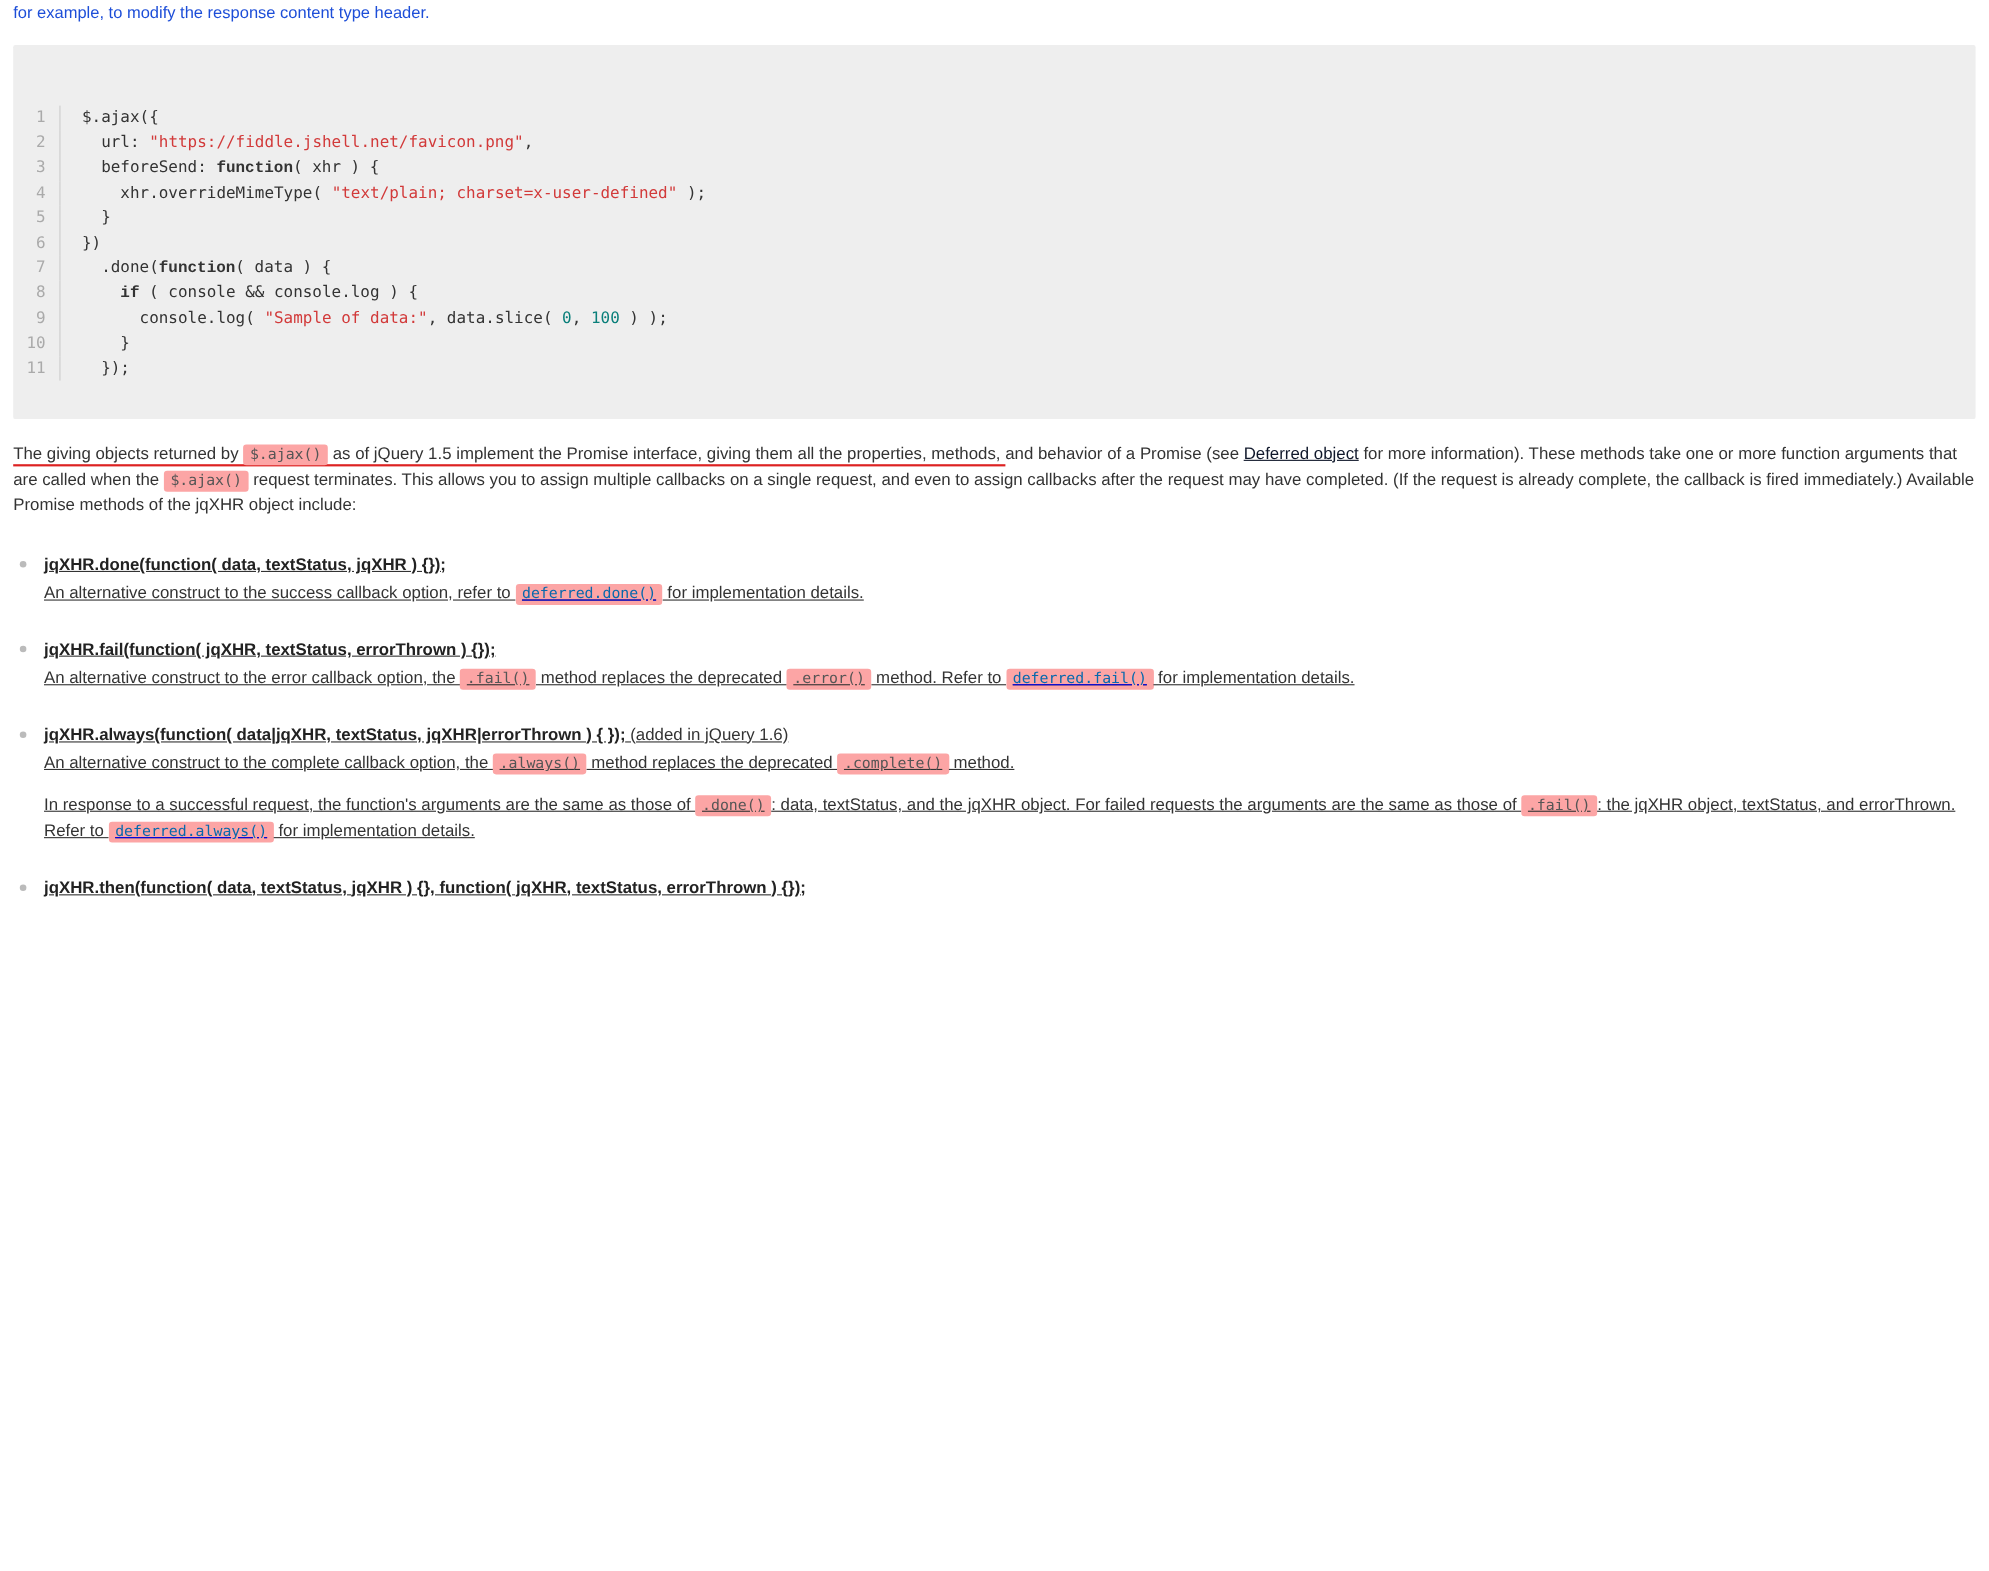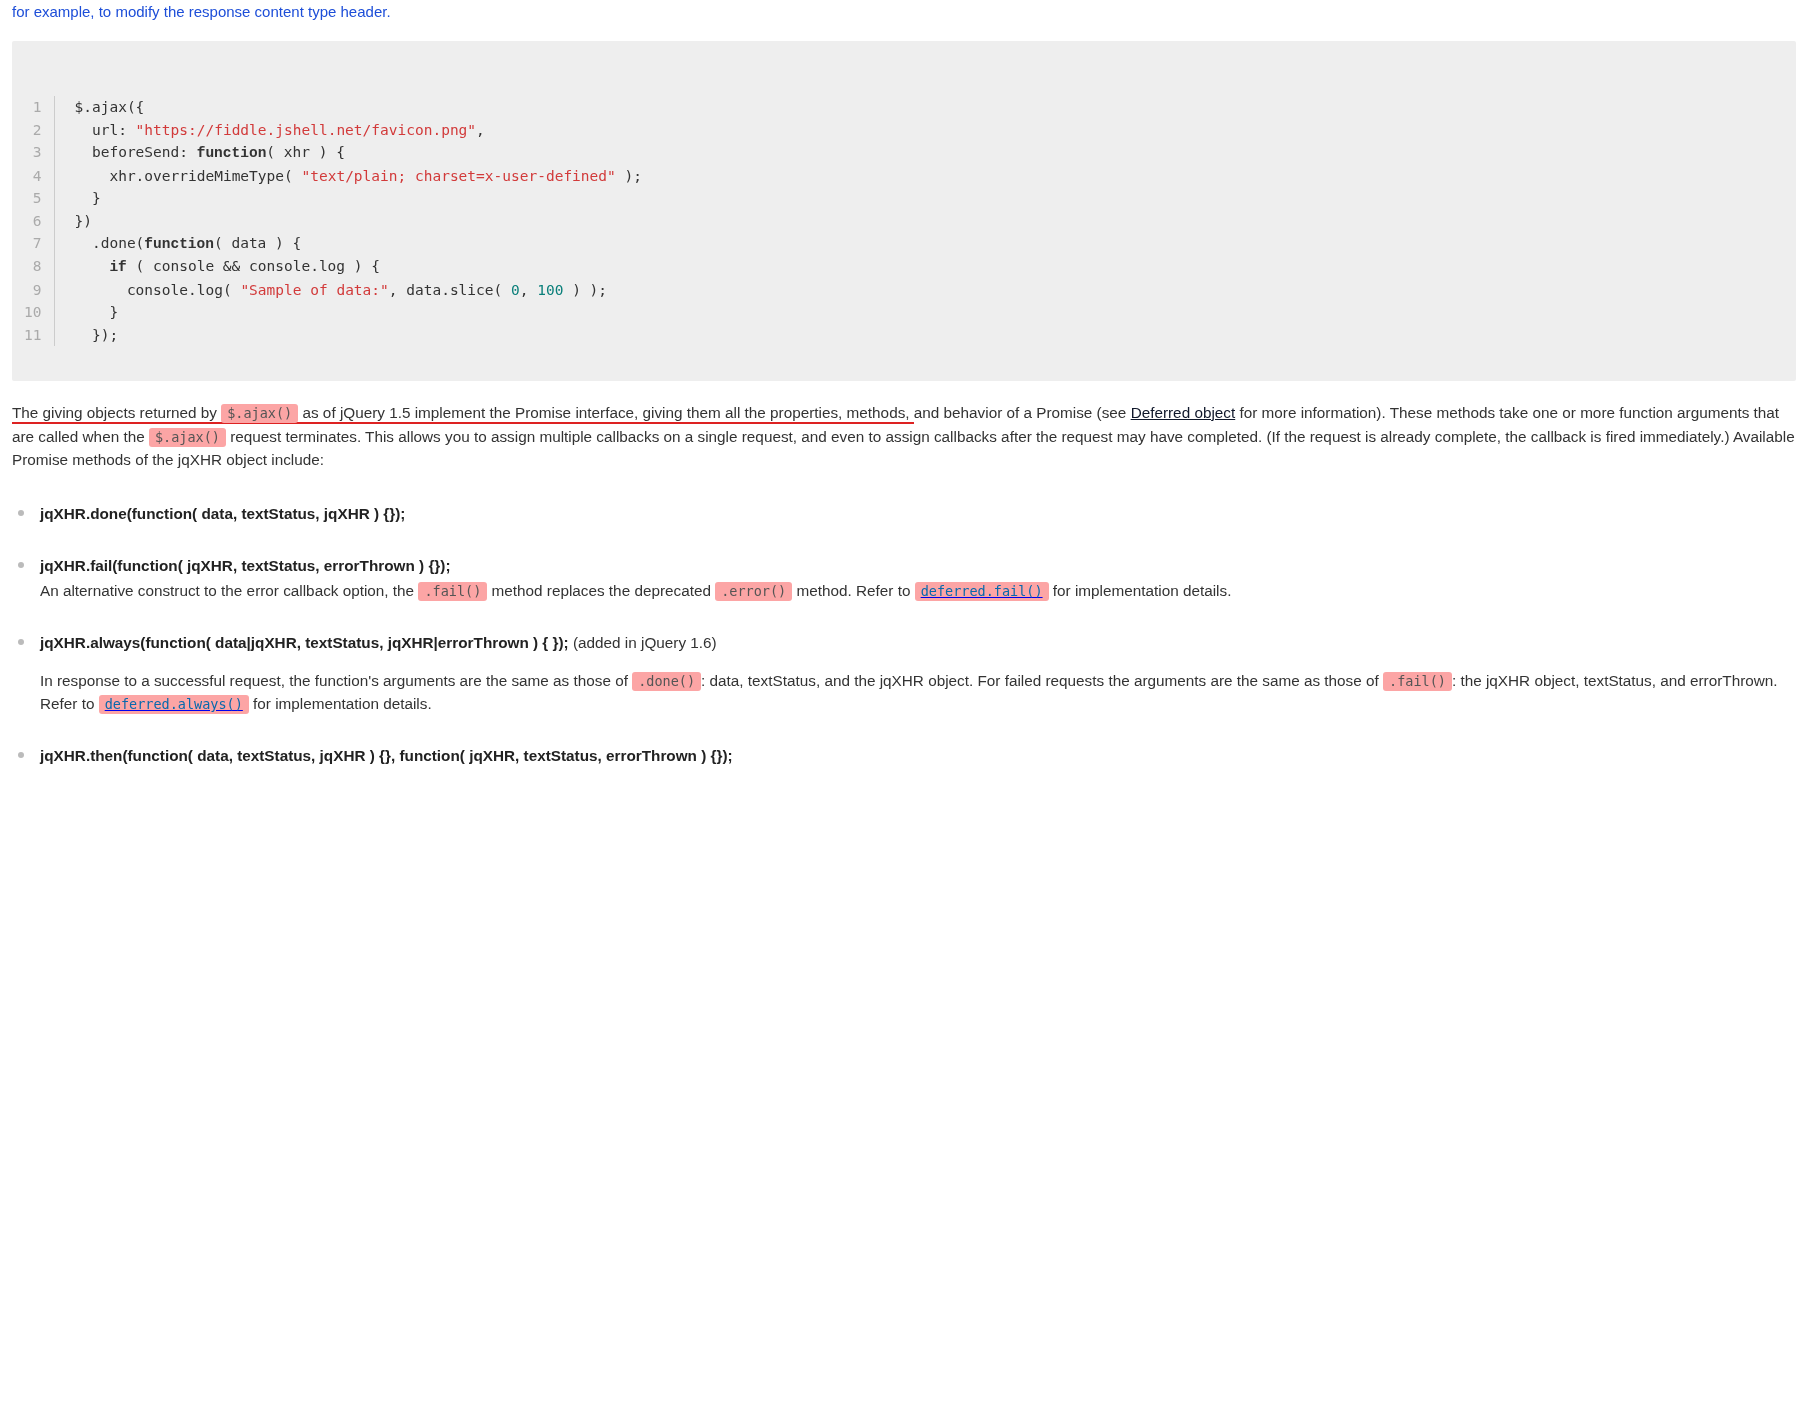--- a/index.html
+++ b/index.html
@@ -67,20 +67,21 @@
       border-radius: 3px;
       color: #555;
     }
     code.inline.link-code {
       color: #0769ad;
     }
     ul.methods {
       list-style: none;
       padding-left: 28px;
       margin-top: 30px;
+      text-decoration: underline;
     }
     ul.methods > li {
       position: relative;
       margin-bottom: 28px;
     }
     ul.methods > li::before {
       content: "";
       position: absolute;
       left: -22px;
       top: 8px;
@@ -109,33 +110,39 @@
 
 <p class="main-para">
   <span class="red-underline">
     <span>The giving objects returned by </span><code class="inline">$.ajax()</code><span> as of jQuery 1.5 implement the Promise interface, giving them all the properties, methods,</span>
   </span><span> and behavior of a Promise (see </span><a class="link" href="#">Deferred object</a><span> for more information). These methods take one or more function arguments that are called when the </span><code class="inline">$.ajax()</code><span> request terminates. This allows you to assign multiple callbacks on a single request, and even to assign callbacks after the request may have completed. (If the request is already complete, the callback is fired immediately.) Available Promise methods of the jqXHR object include:</span>
 </p>
 
 <ul class="methods">
   <li>
     <div class="sig">jqXHR.done(function( data, textStatus, jqXHR ) {});</div>
+    <div class="list-p">
+      <span>An alternative construct to the success callback option, refer to </span><a href="#"><code class="inline link-code">deferred.done()</code></a><span> for implementation details.</span>
+    </div>
   </li>
 
   <li>
     <div class="sig">jqXHR.fail(function( jqXHR, textStatus, errorThrown ) {});</div>
     <div class="list-p">
       <span>An alternative construct to the error callback option, the </span><code class="inline">.fail()</code><span> method replaces the deprecated </span><code class="inline">.error()</code><span> method. Refer to </span><a href="#"><code class="inline link-code">deferred.fail()</code></a><span> for implementation details.</span>
     </div>
   </li>
 
   <li>
     <div>
       <span class="sig">jqXHR.always(function( data|jqXHR, textStatus, jqXHR|errorThrown ) { });</span><span class="addendum"> (added in jQuery 1.6)</span>
     </div>
+    <div class="list-p">
+      <span>An alternative construct to the complete callback option, the </span><code class="inline">.always()</code><span> method replaces the deprecated </span><code class="inline">.complete()</code><span> method.</span>
+    </div>
     <div class="list-p para-gap">
       <span>In response to a successful request, the function's arguments are the same as those of </span><code class="inline">.done()</code><span>: data, textStatus, and the jqXHR object. For failed requests the arguments are the same as those of </span><code class="inline">.fail()</code><span>: the jqXHR object, textStatus, and errorThrown. Refer to </span><a href="#"><code class="inline link-code">deferred.always()</code></a><span> for implementation details.</span>
     </div>
   </li>
 
   <li>
     <div class="sig">jqXHR.then(function( data, textStatus, jqXHR ) {}, function( jqXHR, textStatus, errorThrown ) {});</div>
   </li>
 </ul>
 

